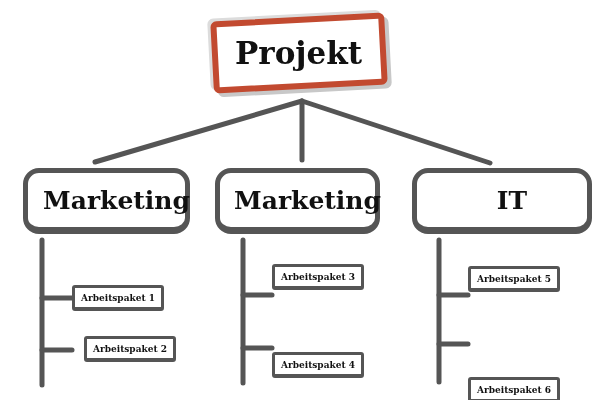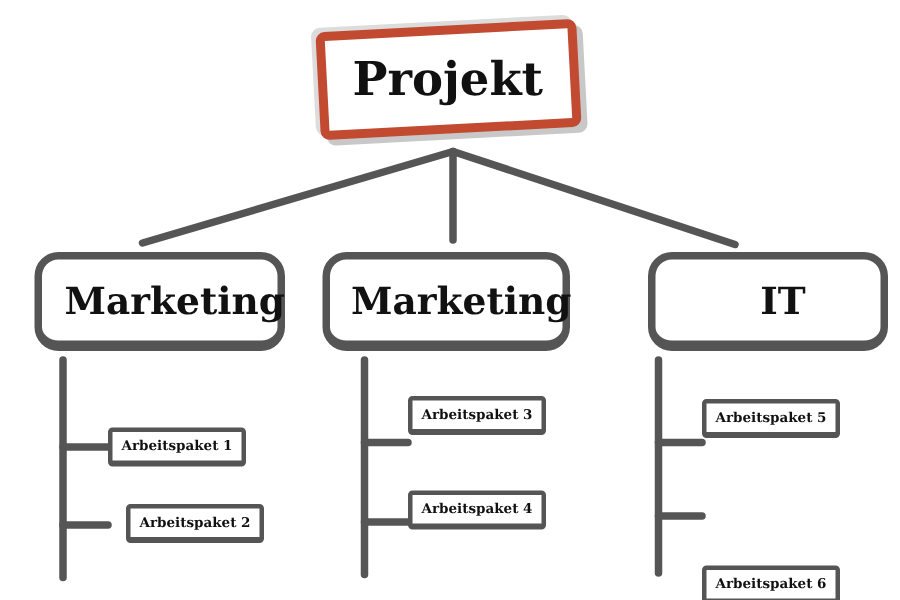--- a/index.html
+++ b/index.html
@@ -34,34 +34,34 @@
 <div class="box root">
   <span>Projekt</span>
 </div>
 
 <div class="box dept" style="left:23px;width:167px;">
   <span>Marketing</span>
 </div>
 <div class="box dept" style="left:215px;width:165px;">
   <span>Marketing</span>
 </div>
-<div class="box dept" style="left:432px;width:160px;">
+<div class="box dept" style="left:412px;width:180px;">
   <span>IT</span>
 </div>
 
 <div class="box pkg" style="left:72px;top:285px;">
   <span>Arbeitspaket 1</span>
 </div>
 <div class="box pkg" style="left:84px;top:336px;">
   <span>Arbeitspaket 2</span>
 </div>
 <div class="box pkg" style="left:272px;top:264px;">
   <span>Arbeitspaket 3</span>
 </div>
-<div class="box pkg" style="left:272px;top:327px;">
+<div class="box pkg" style="left:272px;top:352px;">
   <span>Arbeitspaket 4</span>
 </div>
 <div class="box pkg" style="left:468px;top:266px;">
   <span>Arbeitspaket 5</span>
 </div>
 <div class="box pkg" style="left:468px;top:330px;margin-top:47px;">
   <span>Arbeitspaket 6</span>
 </div>
 
 </body></html>

